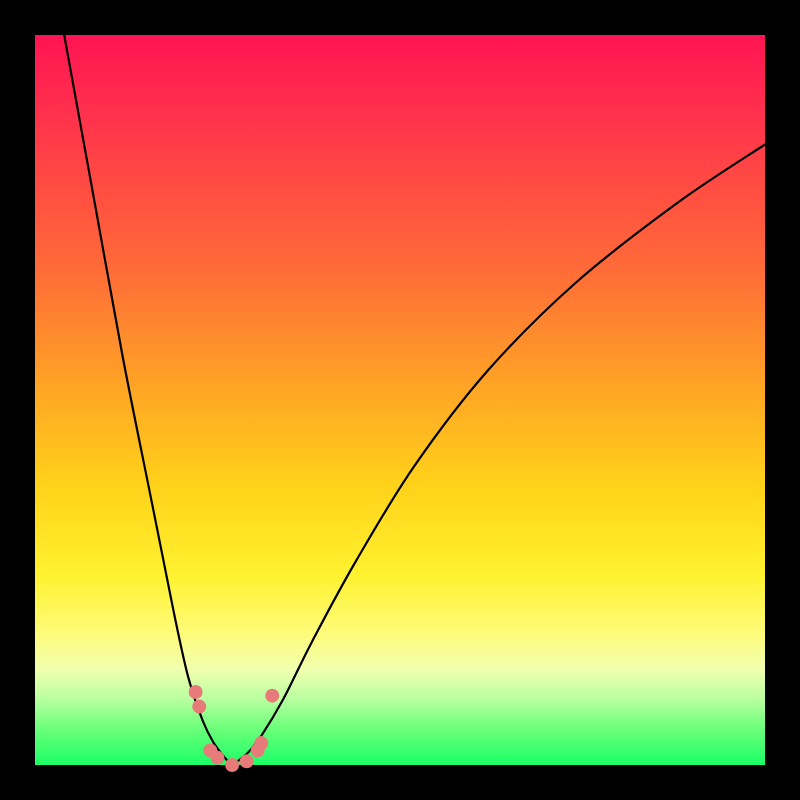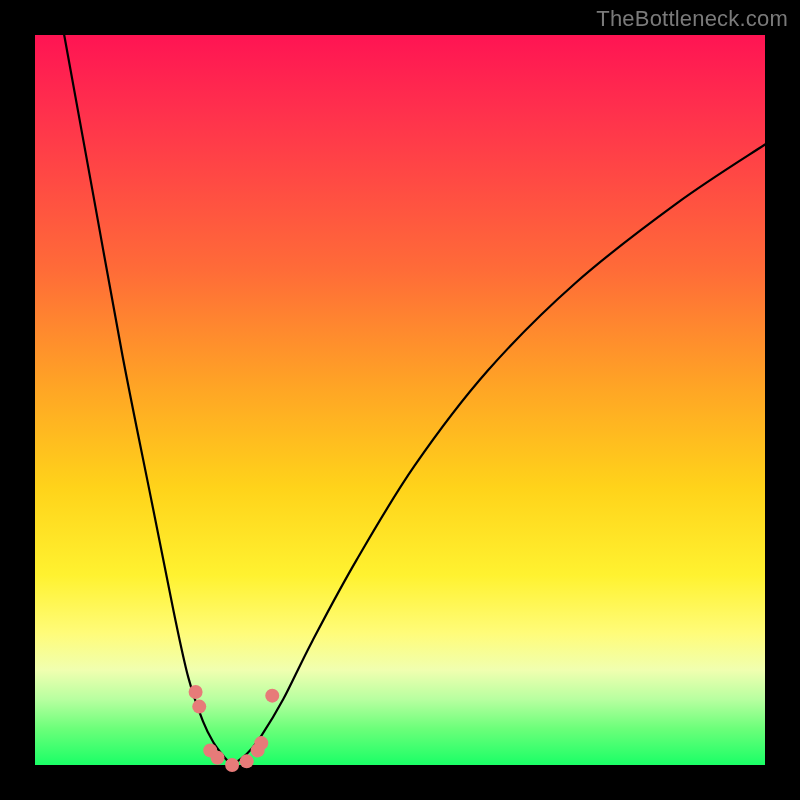--- a/index.html
+++ b/index.html
@@ -67,21 +67,20 @@
   }
   .marker {
     fill: #e77b79;
     stroke: none;
   }
 </style>
 </head>
 <body>
 
 <div class="frame">
-  <div class="watermark">TheBottleneck.com</div>
   <div class="plot-area">
     <svg class="curves" viewBox="0 0 730 730">
       <path id="left-branch" class="curve" d="M 29.2 0 C 34.06666666666666 26.76666666666667, 48.666666666666664 107.06666666666669, 58.4 160.60000000000002 C 68.13333333333333 214.13333333333335, 77.86666666666666 270.1, 87.6 321.2 C 97.33333333333333 372.29999999999995, 108.28333333333333 424.6166666666667, 116.8 467.2 C 125.31666666666666 509.7833333333333, 132.61666666666665 547.5, 138.7 576.7 C 144.78333333333333 605.9000000000001, 148.4333333333333 624.15, 153.29999999999998 642.4 C 158.16666666666666 660.65, 163.64166666666668 675.25, 167.9 686.2 C 172.15833333333333 697.1500000000001, 175.2 702.0166666666667, 178.85 708.1 C 182.5 714.1833333333334, 186.75833333333333 719.0500000000001, 189.8 722.7 C 192.8416666666667 726.35, 195.88333333333335 728.7833333333333, 197.10000000000002 730"></path>
       <path id="right-branch" class="curve" d="M 197.10000000000002 730 C 199.53333333333336 728.175, 206.83333333333331 723.9166666666666, 211.7 719.05 C 216.56666666666666 714.1833333333333, 220.21666666666667 709.925, 226.3 700.8 C 232.38333333333335 691.675, 239.68333333333337 680.1166666666666, 248.20000000000002 664.3 C 256.7166666666667 648.4833333333333, 265.2333333333333 629.0166666666667, 277.4 605.9 C 289.56666666666666 582.7833333333333, 304.16666666666663 554.8, 321.2 525.6 C 338.23333333333335 496.40000000000003, 357.70000000000005 462.33333333333337, 379.6 430.70000000000005 C 401.5 399.0666666666667, 425.83333333333337 366.21666666666664, 452.6 335.79999999999995 C 479.3666666666667 305.38333333333327, 508.5666666666667 276.18333333333334, 540.2 248.2 C 571.8333333333334 220.21666666666667, 610.7666666666667 191.01666666666665, 642.4 167.89999999999998 C 674.0333333333333 144.7833333333333, 715.4 119.23333333333333, 730 109.5"></path>
       <g id="markers">
           <circle cx="160.6" cy="657" r="7" class="marker"></circle>
           <circle cx="164.25" cy="671.6" r="7" class="marker"></circle>
           <circle cx="175.2" cy="715.4" r="7" class="marker"></circle>
           <circle cx="182.5" cy="722.7" r="7" class="marker"></circle>
           <circle cx="197.10000000000002" cy="730" r="7" class="marker"></circle>

